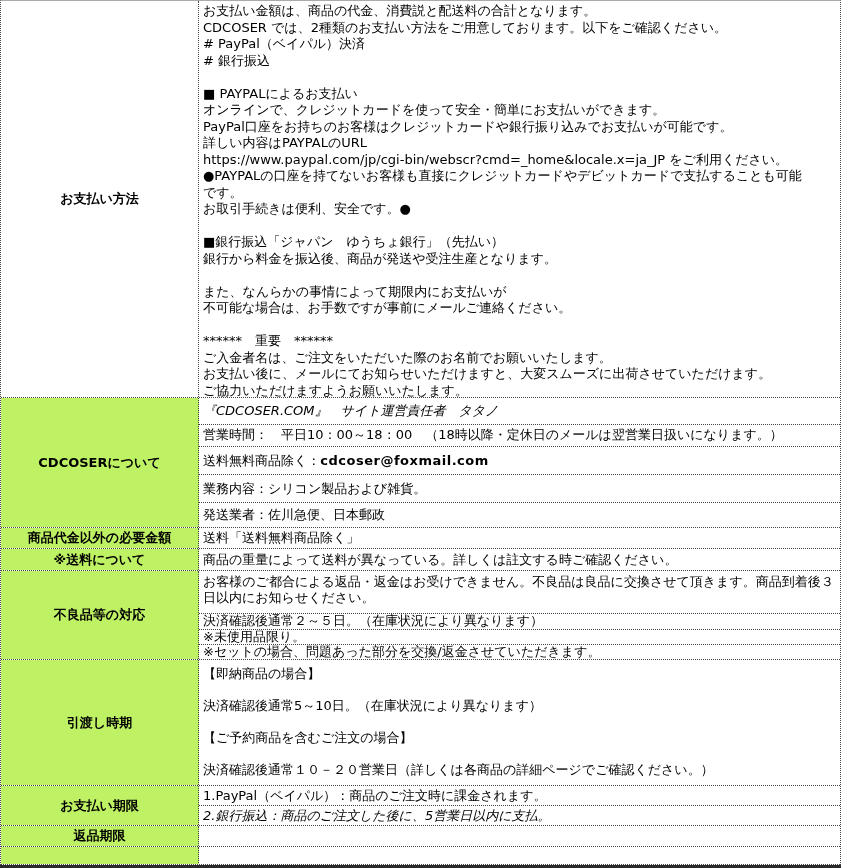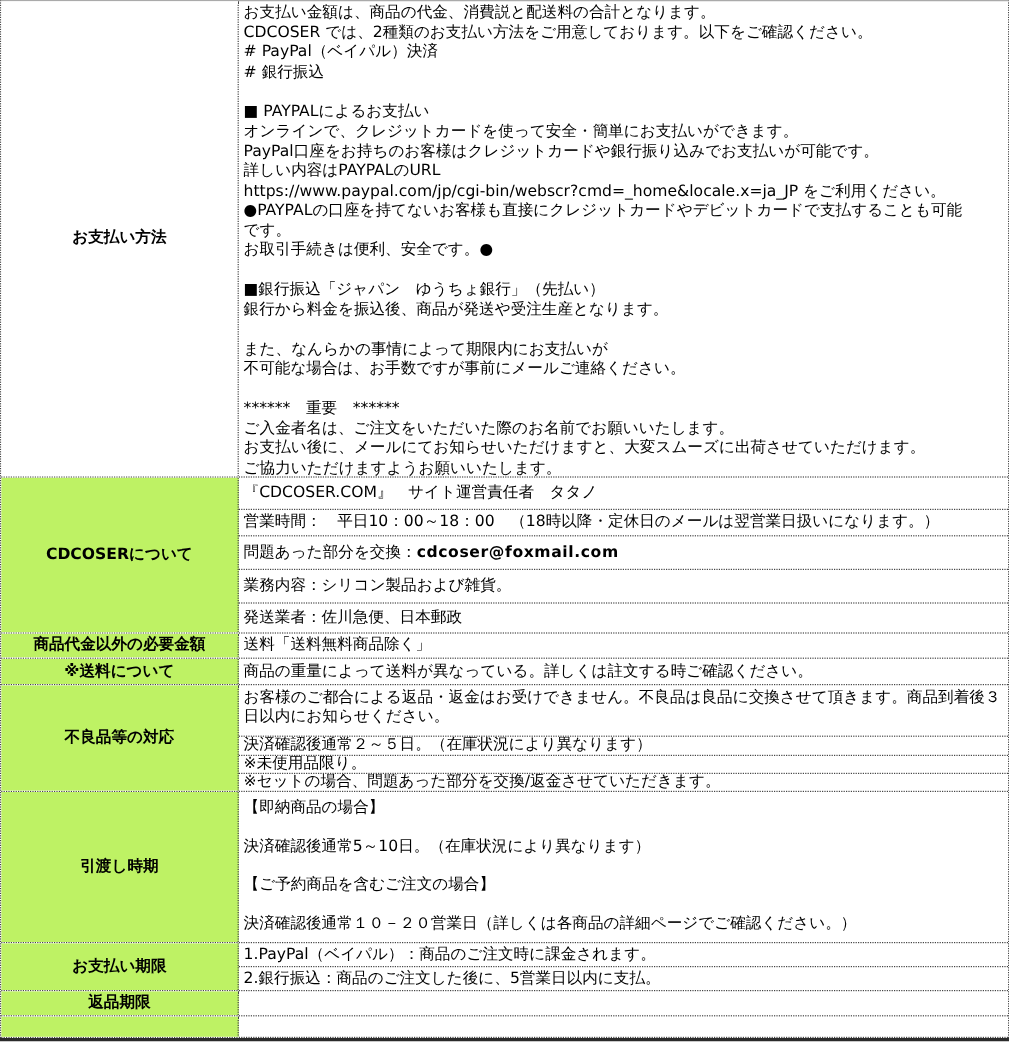--- a/index.html
+++ b/index.html
@@ -35,37 +35,37 @@
     padding:1px 4px;
     display:flex; align-items:center;
     line-height:16px;
     overflow:hidden;
   }
   .sub:last-child { border-bottom:none; }
   .email { font-weight:bold; letter-spacing:0.5px; }
   
   .row-payment   { height:397px; }
   .row-about     { height:130px; }
-  .row-about .s1 { height:27px; }
+  .row-about .s1 { height:27px;font-style:italic; }
   .row-about .s2 { height:22px; }
   .row-about .s3 { height:29px; }
   .row-about .s4 { height:28px; }
   .row-about .s5 { height:24px; }
   .row-fee       { height:21px; }
   .row-shipnote  { height:22px; }
   .row-defect    { height:89px; }
   .row-defect .s1 { height:43px; align-items:flex-start; padding-top:3px; display:block; white-space:normal; }
   .row-defect .s2 { height:17px; }
   .row-defect .s3 { height:15px; }
   .row-defect .s4 { height:14px; }
   .row-delivery  { height:126px; }
   .row-delivery .body { padding-top:6px; line-height:16px; }
   .row-deadline  { height:40px; }
   .row-deadline .s1 { height:20px; }
-  .row-deadline .s2 { height:19px; }
+  .row-deadline .s2 { height:19px;font-style:italic; }
   .row-return    { height:21px; }
   .row-retship   { height:18px;flex-direction:column; }
   .single { padding:1px 4px; display:flex; align-items:center; flex:1; line-height:16px; overflow:hidden; }
   .bottom-bar { width:841px; height:4px; background:#2b2b2b; }
 </style>
 </head>
 <body>
 
 <div class="page">
   <div class="shop-table">
@@ -99,21 +99,21 @@
 ご協力いただけますようお願いいたします。</div>
       </div>
     </div>
 
     <div class="row row-about">
       <div class="hcell">CDCOSERについて</div>
       <div class="content">
         <div class="sub s1">『CDCOSER.COM』　サイト運営責任者　タタノ</div>
         <div class="sub s2">営業時間：　平日10：00～18：00　（18時以降・定休日のメールは翌営業日扱いになります。）</div>
         <div class="sub s3">
-          <span>問題あった部分を交換：</span>
+          <span>送料無料商品除く：</span>
             <span class="email">cdcoser@foxmail.com</span>
         </div>
         <div class="sub s4">業務内容：シリコン製品および雑貨。</div>
         <div class="sub s5">発送業者：佐川急便、日本郵政</div>
       </div>
     </div>
 
     <div class="row row-fee">
       <div class="hcell">商品代金以外の必要金額</div>
       <div class="content">

